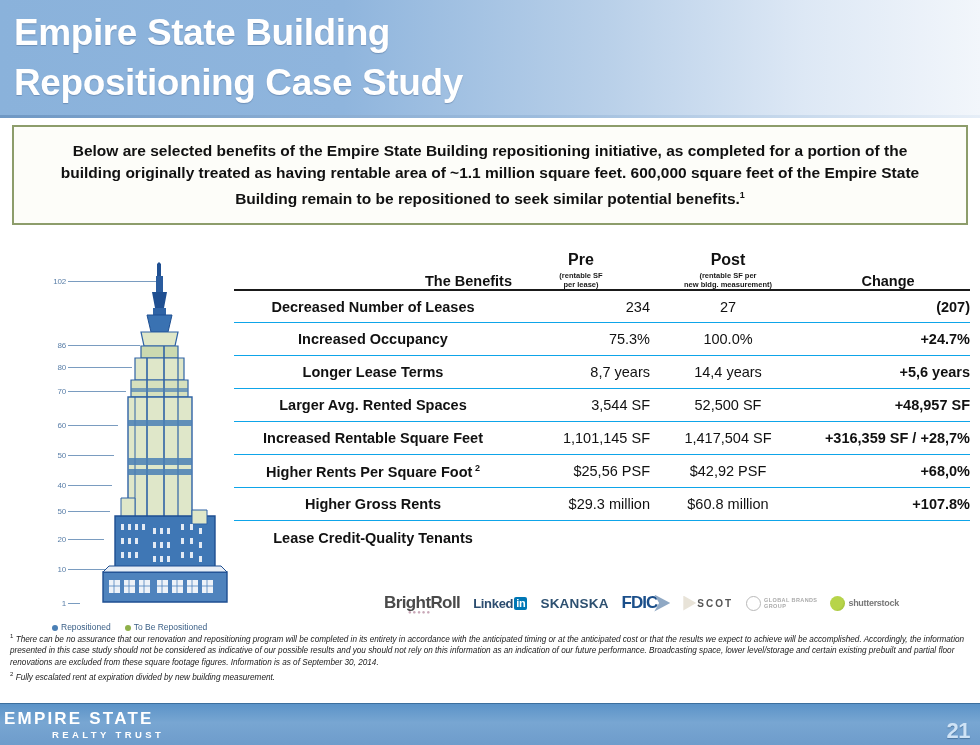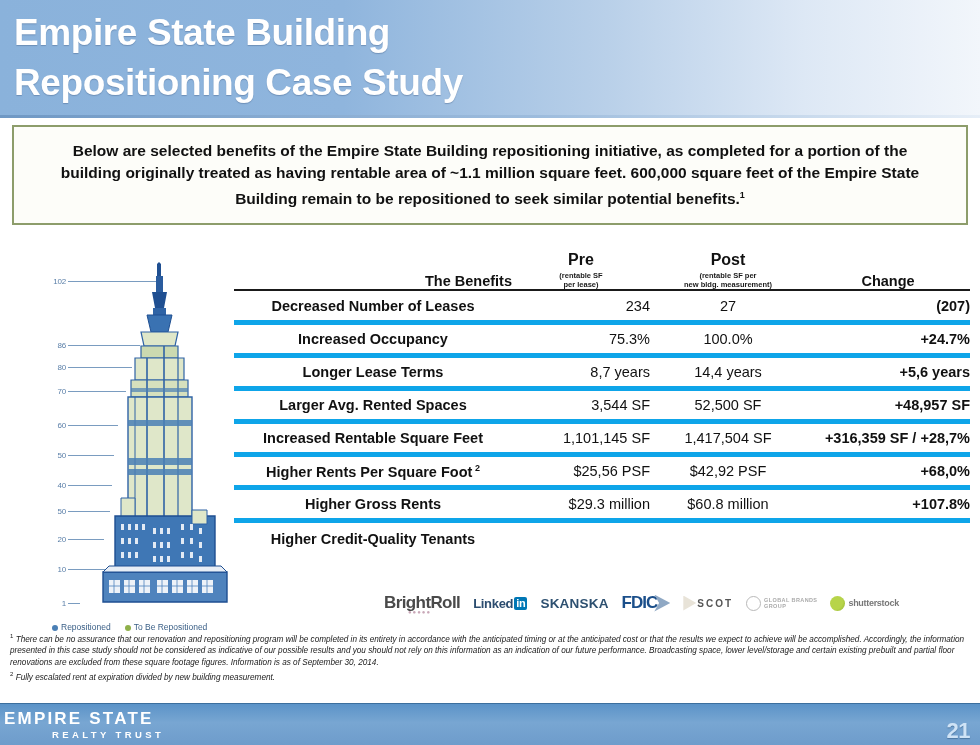--- a/index.html
+++ b/index.html
@@ -73,21 +73,21 @@
   }
   thead th { vertical-align:bottom; padding-bottom:4px; font-weight:bold; }
   .th-benefits { text-align:right; font-size:16px; padding-bottom:6px; }
   .th-stack { text-align:center; line-height:1.05; }
   .th-stack .big { font-size:16px; font-weight:bold; display:block; }
   .th-stack .sub { font-size:7.5px; font-weight:bold; display:block;
                    color:#1a1a1a; line-height:9px; margin-top:2px; white-space:pre-line; }
   .th-change { text-align:center; font-size:16px; padding-bottom:6px; }
 
   thead tr { border-bottom:2.5px solid #1a1a1a; }
-  tbody tr { border-bottom:5px solid #0ea5e9; }
+  tbody tr { border-bottom:1px solid #0ea5e9; }
   tbody tr.no-rule { border-bottom:none; }
   tbody td { height:33px; }
   .col-benefit { width:278px; text-align:center; font-weight:bold; white-space:nowrap; }
   .col-benefit sup { font-size:9px; vertical-align:super; }
   .col-pre { width:138px; text-align:right; }
   .col-post { width:156px; text-align:center; }
   .col-change { width:164px; text-align:right; font-weight:bold; }
   tr.row-plain .col-change { font-weight:bold; }
   .row-leases .col-pre, .row-leases .col-post, .row-leases .col-change { font-weight:normal; }
   .row-leases .col-change { font-weight:normal; }
@@ -355,21 +355,21 @@
         <td class="col-post">$42,92 PSF</td>
         <td class="col-change">+68,0%</td>
       </tr>
       <tr class="row-plain">
         <td class="col-benefit"><span>Higher Gross Rents</span></td>
         <td class="col-pre">$29.3 million</td>
         <td class="col-post">$60.8 million</td>
         <td class="col-change">+107.8%</td>
       </tr>
       <tr class="row-plain no-rule">
-        <td class="col-benefit"><span>Higher Credit-Quality Tenants</span></td>
+        <td class="col-benefit"><span>Lease Credit-Quality Tenants</span></td>
         <td class="col-pre"></td>
         <td class="col-post"></td>
         <td class="col-change"></td>
       </tr>
     </tbody>
 </table>
 
 <div id="tenant-logos">
   <div class="logo lg-brightroll">
     <span>BrightRoll</span>

